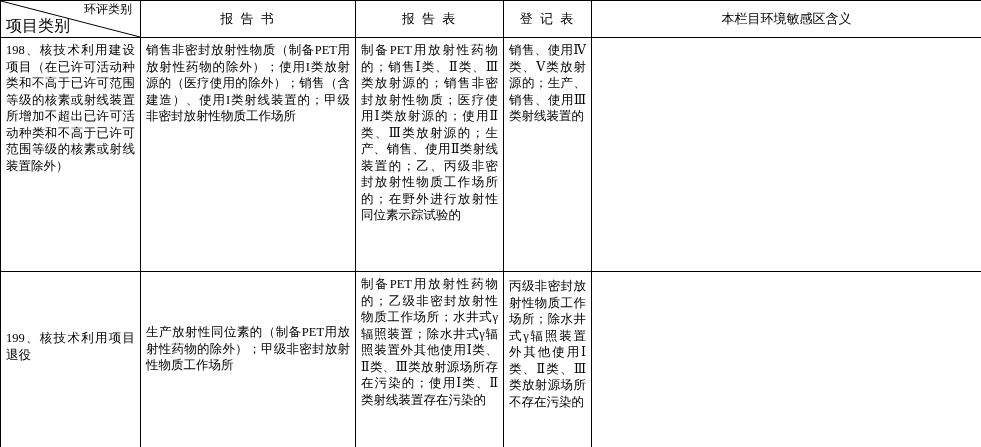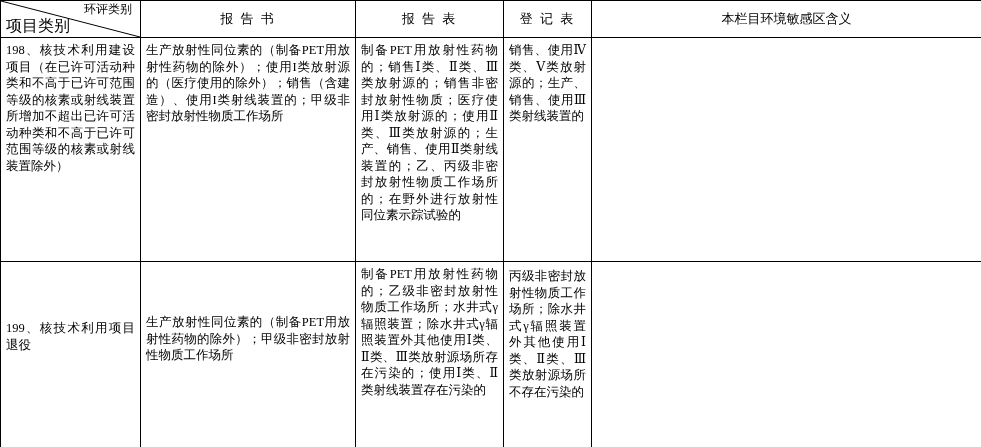--- a/index.html
+++ b/index.html
@@ -23,21 +23,21 @@
   table.grid {
     border-collapse: collapse;
     table-layout: fixed;
     width: 981px;
     height: 447px;
     border: 1px solid #000;
   }
   table.grid td, table.grid th {
     border: 1px solid #000;
     vertical-align: top;
-    padding: 4px 5px 4px 5px;
+    padding: 4px 5px 14px 5px;
     font-weight: normal;
     font-size: 12.5px;
     line-height: 1.32;
   }
   
   col.c0 { width: 140px; }
   col.c1 { width: 215px; }
   col.c2 { width: 148px; }
   col.c3 { width: 88px; }
   col.c4 { width: 390px; }
@@ -149,21 +149,21 @@
         <td>
           <span class="hdr-text">登 记 表</span>
         </td>
         <td>
           <span class="hdr-text nosp">本栏目环境敏感区含义</span>
         </td>
       </tr>
 
       <tr>
         <td class="body-cell r1 cell-first">198、核技术利用建设项目（在已许可活动种类和不高于已许可范围等级的核素或射线装置所增加不超出已许可活动种类和不高于已许可范围等级的核素或射线装置除外）</td>
-        <td class="body-cell r1 cell-mid-a">生产放射性同位素的（制备PET用放射性药物的除外）；使用I类放射源的（医疗使用的除外）；销售（含建造）、使用I类射线装置的；甲级非密封放射性物质工作场所</td>
+        <td class="body-cell r1 cell-mid-a">销售非密封放射性物质（制备PET用放射性药物的除外）；使用I类放射源的（医疗使用的除外）；销售（含建造）、使用I类射线装置的；甲级非密封放射性物质工作场所</td>
         <td class="body-cell r1 cell-mid-b">制备PET用放射性药物的；销售Ⅰ类、Ⅱ类、Ⅲ类放射源的；销售非密封放射性物质；医疗使用Ⅰ类放射源的；使用Ⅱ类、Ⅲ类放射源的；生产、销售、使用Ⅱ类射线装置的；乙、丙级非密封放射性物质工作场所的；在野外进行放射性同位素示踪试验的</td>
         <td class="body-cell r1 cell-mid-c">销售、使用Ⅳ类、Ⅴ类放射源的；生产、销售、使用Ⅲ类射线装置的</td>
         <td class="body-cell r1 empty-cell"></td>
       </tr>
 
       <tr>
         <td class="body-cell r2 cell-first row2">199、核技术利用项目退役</td>
         <td class="body-cell r2 cell-mid-a row2">生产放射性同位素的（制备PET用放射性药物的除外）；甲级非密封放射性物质工作场所</td>
         <td class="body-cell r2 cell-mid-b">制备PET用放射性药物的；乙级非密封放射性物质工作场所；水井式γ辐照装置；除水井式γ辐照装置外其他使用Ⅰ类、Ⅱ类、Ⅲ类放射源场所存在污染的；使用Ⅰ类、Ⅱ类射线装置存在污染的</td>
         <td class="body-cell r2 cell-mid-c row2">丙级非密封放射性物质工作场所；除水井式γ辐照装置外其他使用Ⅰ类、Ⅱ类、Ⅲ类放射源场所不存在污染的</td>

